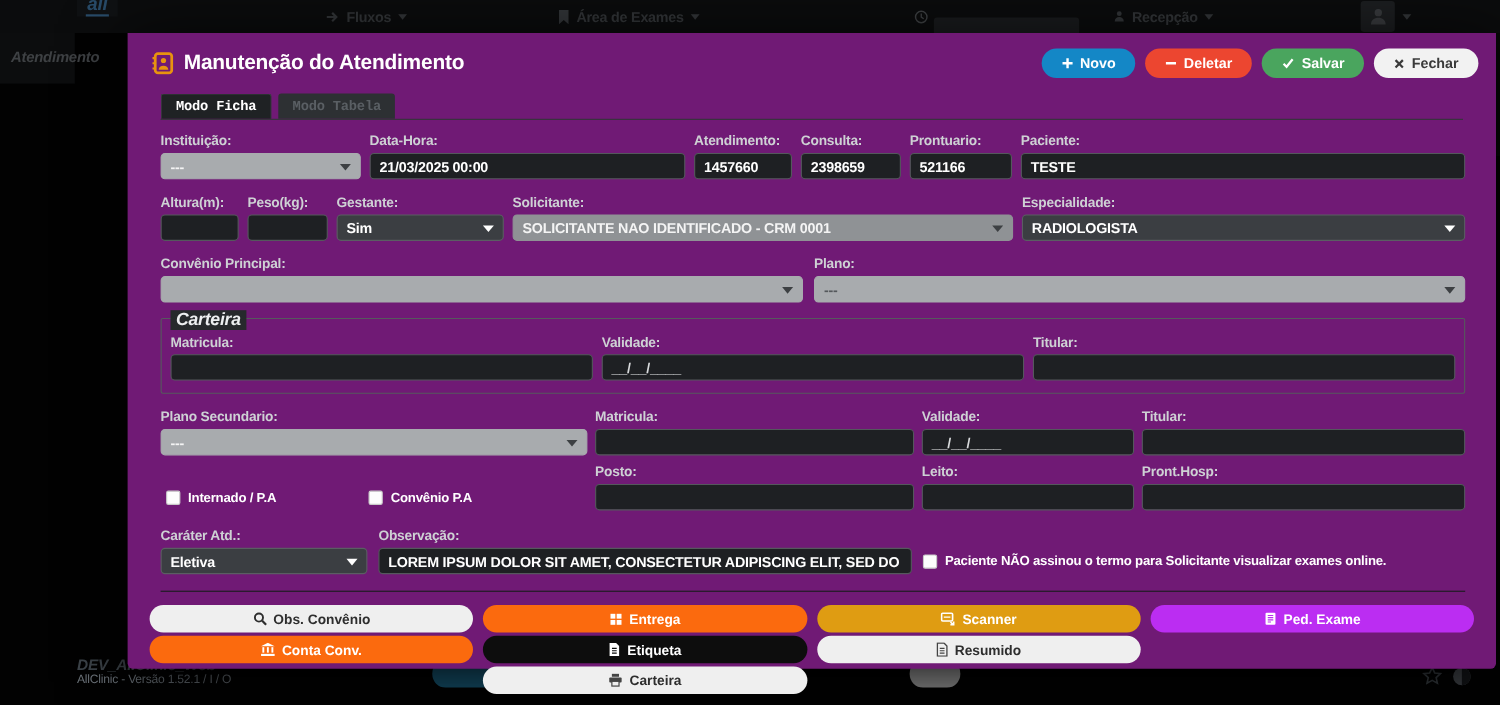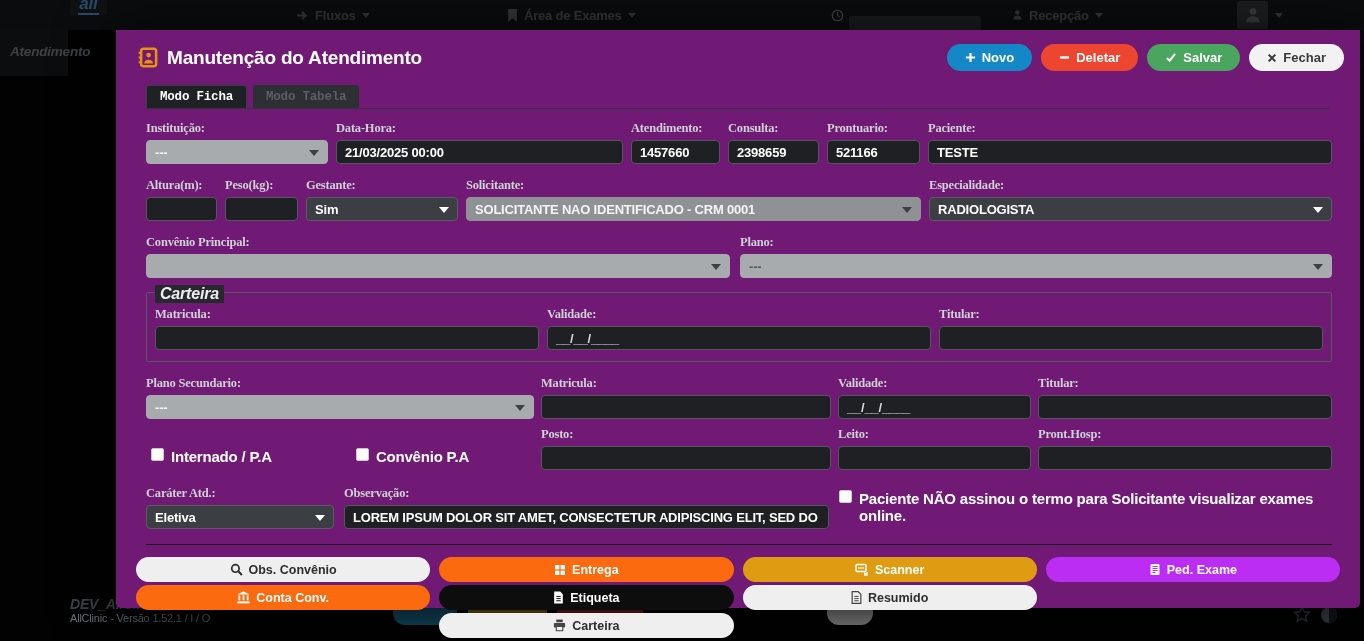--- a/index.html
+++ b/index.html
@@ -54,42 +54,42 @@
 
   .tabbar { display:flex; margin:10px 0 0 30px; border-bottom:1px solid #333639; width:calc(100% - 60px); }
   .tab { height:23px; padding:0 13px; display:flex; align-items:center; font-size:12.5px; font-weight:bold;
          border-radius:3px 3px 0 0; cursor:pointer;font-family:Liberation Mono, monospace; }
   .tab-active { background:#1f2224; color:#fff; border:1px solid #3a3e42; border-bottom:none; }
   .tab-inactive { background:#2d3033; color:#5a5f64; margin-left:6px; }
 
   .form { padding:12px 28px 0 30px; }
   .frow { display:flex; }
   .field { display:flex; flex-direction:column; }
-  .lbl { font-size:12.5px; font-weight:bold; color:#ced1d4; margin-bottom:4px; white-space:nowrap;font-family:Liberation Serif, serif; }
+  .lbl { font-size:12.5px; font-weight:bold; color:#ced1d4; margin-bottom:4px; white-space:nowrap; }
   .ctrl { height:24px; border-radius:4px; display:flex; align-items:center; padding:0 8px;
           font-weight:bold; font-size:13px; white-space:nowrap; overflow:hidden; cursor:text; }
   .input { background:#1e2023; border:1px solid #54585c; color:#fff; }
   .sel { position:relative; padding-right:24px; cursor:pointer; }
   .sel .sel-caret { position:absolute; right:8px; top:50%; margin-top:-2px; width:0; height:0;
         border-left:5px solid transparent; border-right:5px solid transparent; border-top:6px solid #fff; }
   .sel-dark { background:#3b3e42; border:1px solid #5a5e62; color:#fff; }
   .sel-gray { background:#a8abae; border:1px solid #a8abae; color:#f4f4f4; }
   .sel-gray.darker { background:#8f9295; border-color:#8f9295; }
   .sel-gray .sel-caret { border-top-color:#3d4043; }
   .sel-gray.darktext { color:#55585c; }
   .mask { color:#d8dadc; }
 
   .fieldset { border:1px solid #56595d; border-radius:2px; position:relative;
               margin-top:14px; padding:14px 8px 11px 8px; }
   .fieldset .legend { position:absolute; top:-8px; left:8px; background:#26292c; padding:0 5px;
               color:#eceef0; font-style:italic; font-weight:bold; font-size:16px; }
 
   .cb { width:13px; height:13px; background:#fdfdfd; border:1px solid #c9c9c9; border-radius:2px;
         display:inline-block; flex:none; cursor:pointer; }
-  .cb-row { display:flex; gap:7px; color:#fff; font-weight:bold; font-size:15px; }
+  .cb-row { display:flex; align-items:center; gap:7px; color:#fff; font-weight:bold; font-size:12px; }
 
   .divider { border-top:1px solid #191b1d; margin-top:15px; }
 
   .actions { display:grid; grid-template-columns:repeat(4,1fr); gap:3px 9px; padding:12px 20px 0 20px; }
   .act-btn { height:25px; border-radius:13px; display:flex; align-items:center; justify-content:center;
              gap:6px; font-weight:bold; font-size:12.5px; color:#fff; cursor:pointer; border:none; }
   .act-light { background:#efefef; color:#2e2e2e; }
   .act-orange { background:#fb6a0e; }
   .act-red { background:#ee4130; }
   .act-amber { background:#df9c12; }

